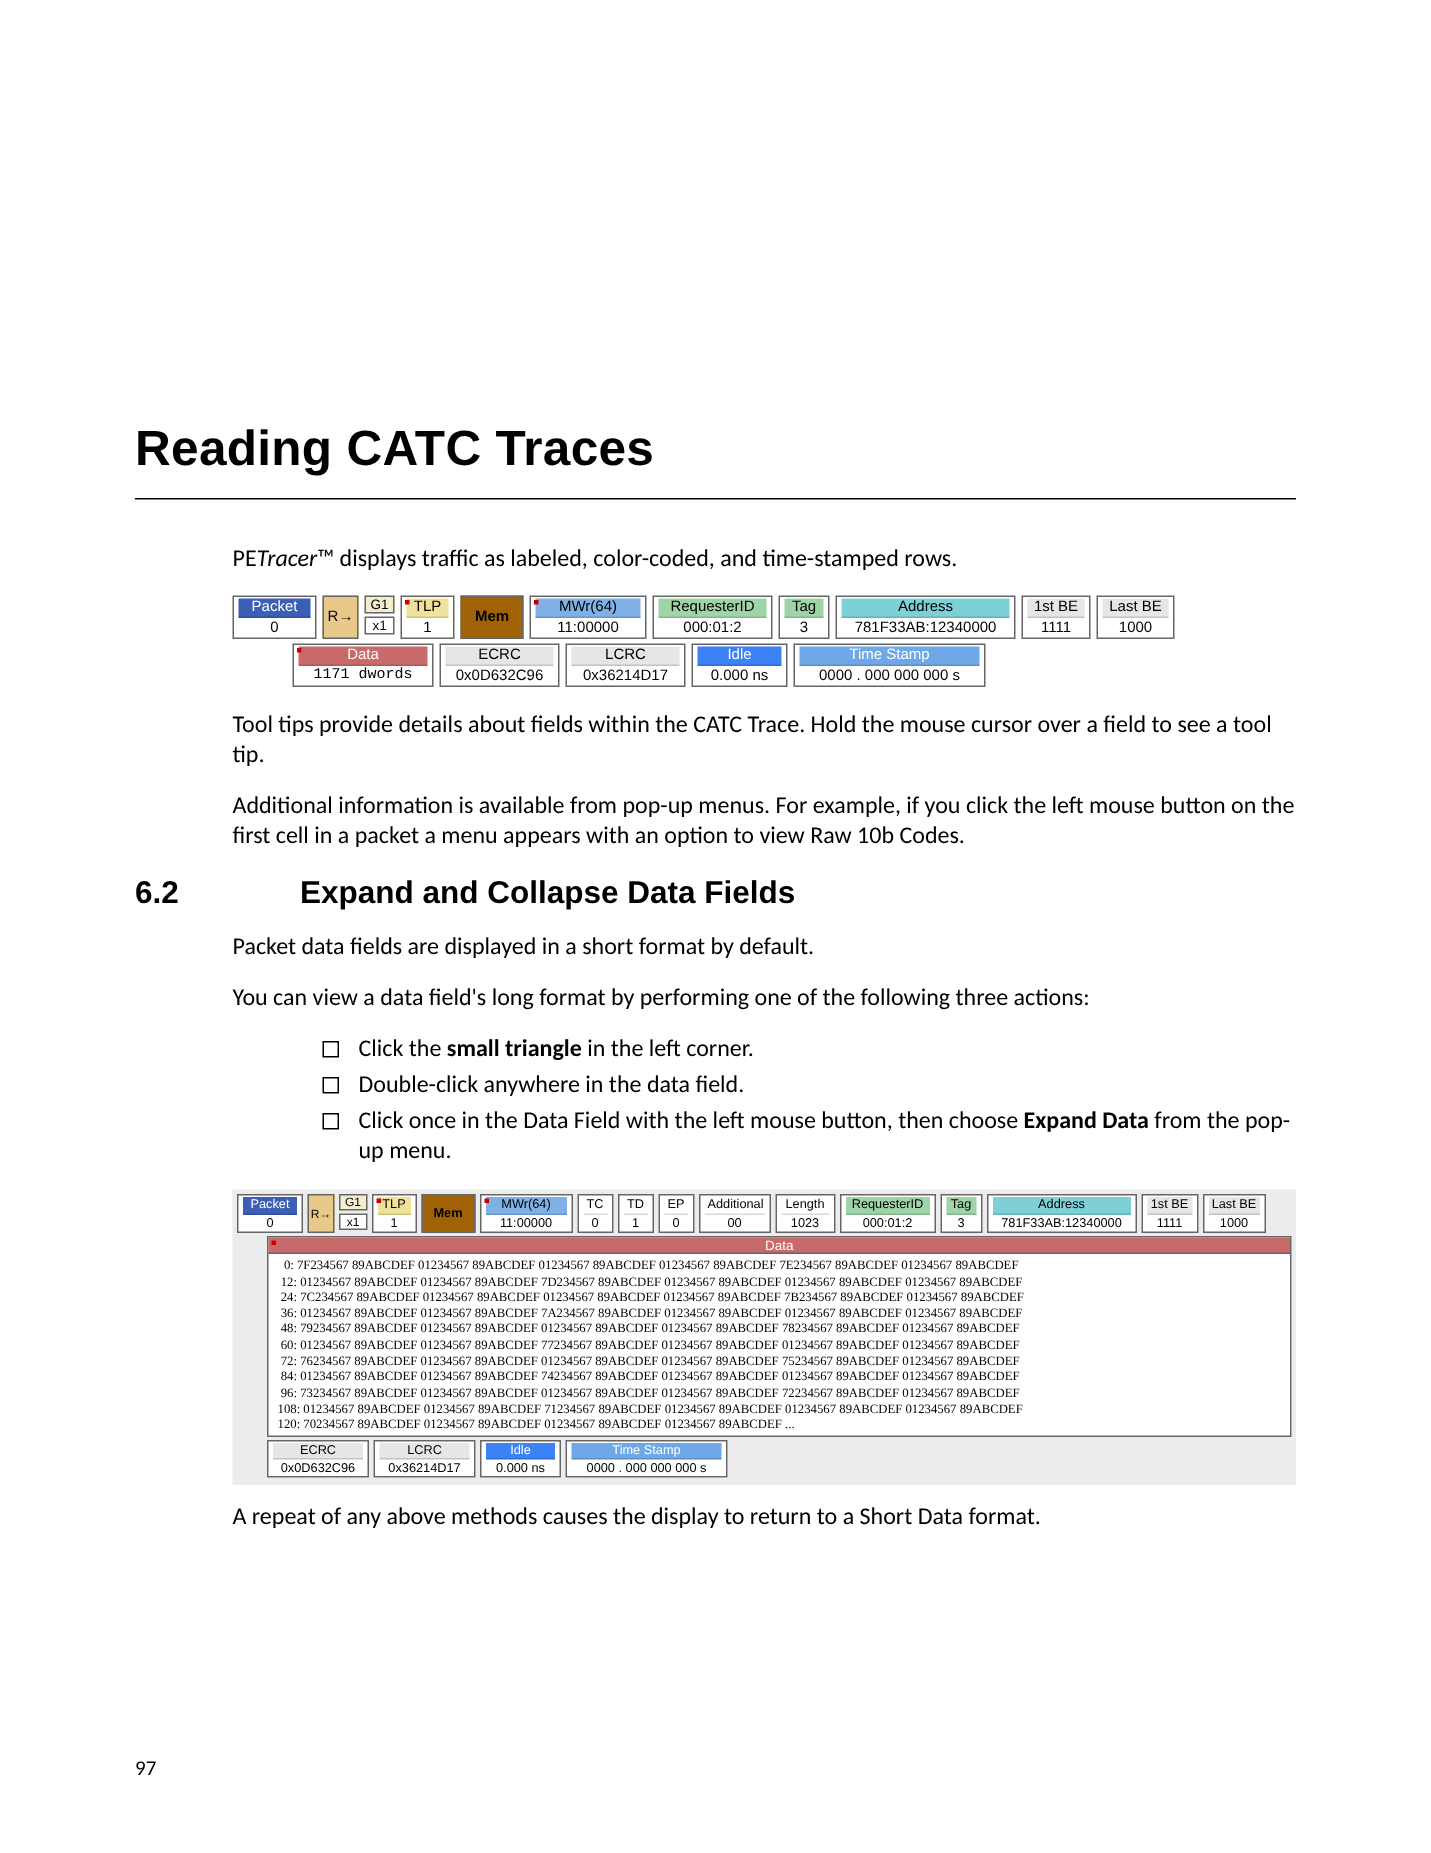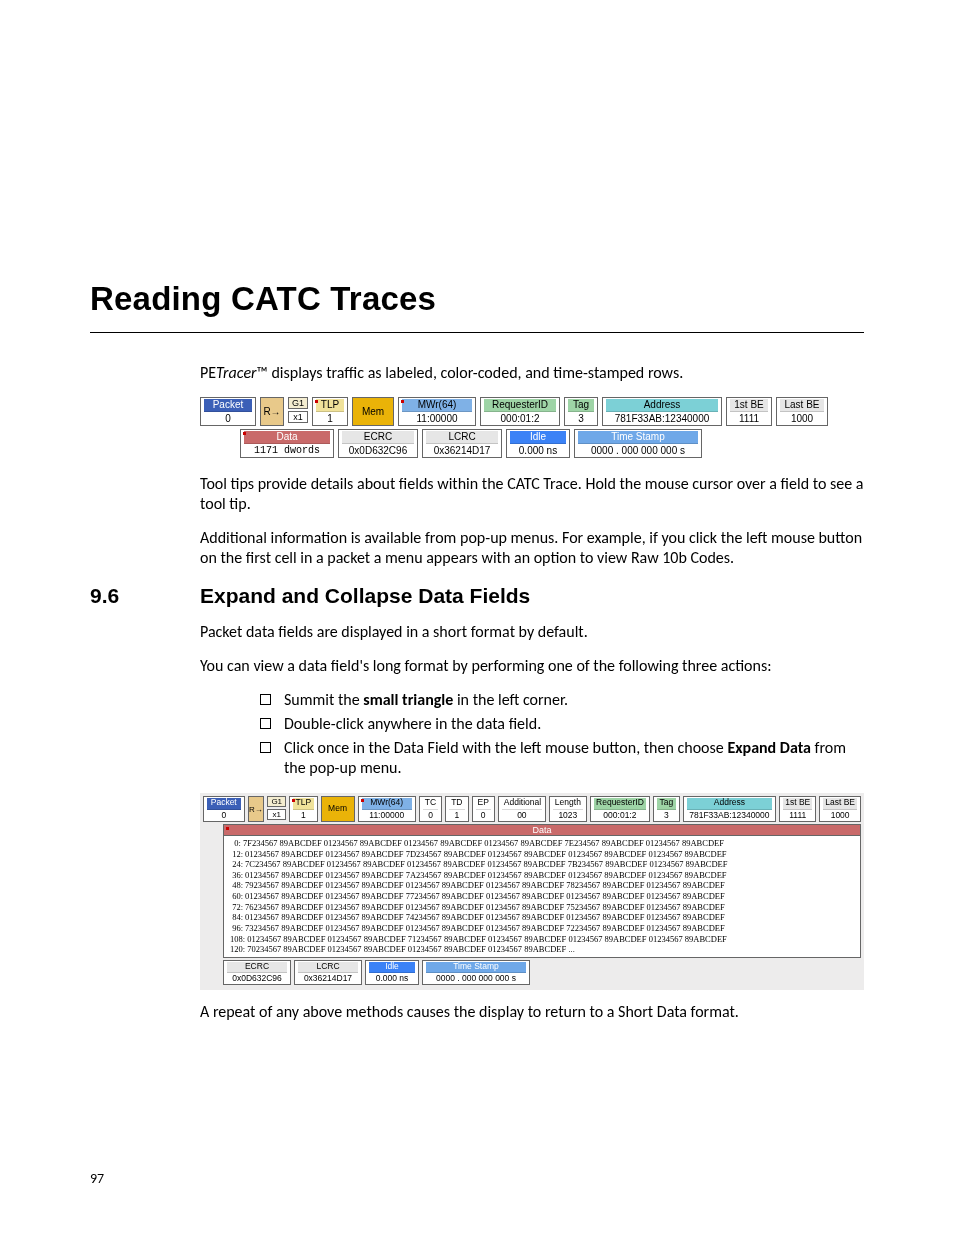--- a/index.html
+++ b/index.html
@@ -37,21 +37,21 @@
     font-size: 21px;
     width: 110px;
     flex: 0 0 110px;
   }
   .section-title {
     font-family: Arial, Helvetica, sans-serif;
     font-weight: bold;
     font-size: 21px;
   }
   .indent {
-    margin-left: 110px;
+    margin-left: 65px;
   }
   p.body {
     font-size: 16px;
     line-height: 1.25;
     margin: 6px 0 14px 0;
   }
   ul.checklist {
     list-style: none;
     padding-left: 0;
     margin: 4px 0 14px 60px;
@@ -108,21 +108,21 @@
   .cell .val {
     display: block;
     padding: 1px 2px 0;
     font-size: 10px;
   }
   .stack { display: flex; flex-direction: column; gap: 2px; }
   .mini { border:1px solid #666; background:#f4edd0; font-size:9px; padding:0 3px; text-align:right; }
   .mini2 { border:1px solid #666; background:#fff; font-size:9px; padding:0 3px; text-align:center; }
 
   .c-packet .hdr { background:#3b5fb7; color:#fff; }
-  .c-mem  { background:#eab308; }
+  .c-mem  { background:#a16207;font-weight:bold; }
   .c-mwr   .hdr { background:#7fb1e6; }
   .c-req   .hdr { background:#9ed4a6; }
   .c-tag   .hdr { background:#9ed4a6; }
   .c-addr  .hdr { background:#7cd0d6; }
   .c-be    .hdr { background:#e6e6e6; }
   .c-data  .hdr { background:#c96a6a; color:#fff; }
   .c-ecrc  .hdr { background:#e6e6e6; }
   .c-lcrc  .hdr { background:#e6e6e6; }
   .c-idle  .hdr { background:#3b82f6; color:#fff; }
   .c-ts    .hdr { background:#6fa8e8; color:#fff; }
@@ -254,31 +254,31 @@
           <span class="val">0000 . 000 000 000 s</span>
         </div>
       </div>
     </div>
 
     <p class="body">Tool tips provide details about fields within the CATC Trace. Hold the mouse cursor over a field to see a tool tip.</p>
     <p class="body">Additional information is available from pop-up menus. For example, if you click the left mouse button on the first cell in a packet a menu appears with an option to view Raw 10b Codes.</p>
   </div>
 
   <div class="section-row" style="margin-top:16px">
-    <div class="section-num">9.6</div>
+    <div class="section-num">6.2</div>
     <div class="section-title">Expand and Collapse Data Fields</div>
   </div>
 
   <div class="indent">
     <p class="body">Packet data fields are displayed in a short format by default.</p>
     <p class="body">You can view a data field's long format by performing one of the following three actions:</p>
 
     <ul class="checklist">
       <li>
-        <span>Summit the </span><b>small triangle</b><span> in the left corner.</span>
+        <span>Click the </span><b>small triangle</b><span> in the left corner.</span>
       </li>
       <li>Double-click anywhere in the data field.</li>
       <li>
         <span>Click once in the Data Field with the left mouse button, then choose </span><b>Expand Data</b><span> from the pop-up menu.</span>
       </li>
     </ul>
 
     <div class="trace-box2">
       <div class="row">
         <div class="cell c-packet" style="width:36px">

